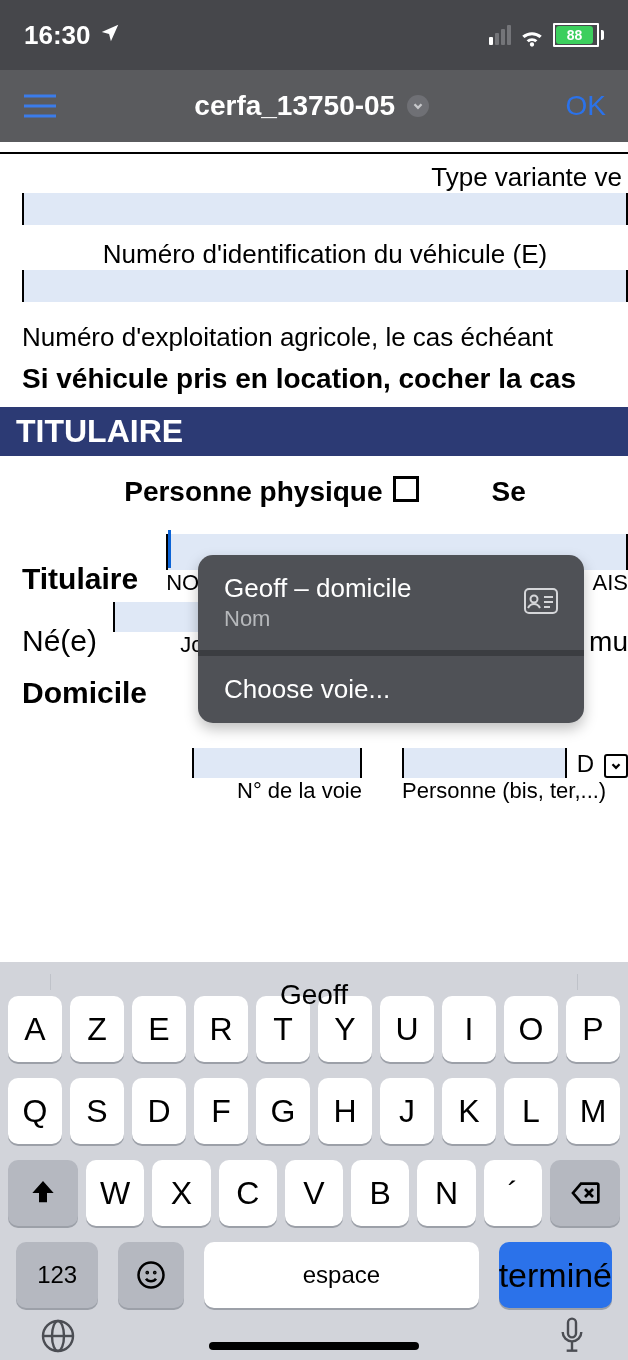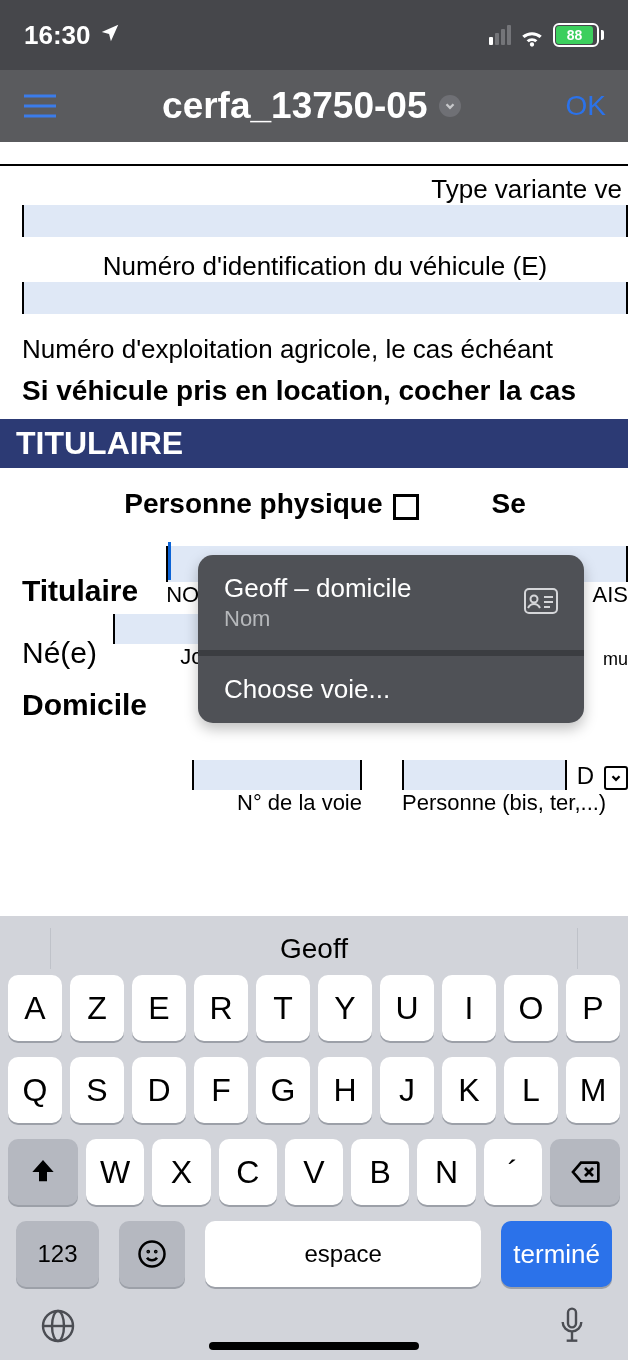--- a/index.html
+++ b/index.html
@@ -24,76 +24,76 @@
   .status-left{display:flex;align-items:center;gap:8px}
   .status-right{display:flex;align-items:center;gap:8px}
   .cell-bars{display:flex;align-items:flex-end;gap:2px}
   .cell-bars span{width:4px;background:#747579;display:inline-block;border-radius:1px}
   .cell-bars span:nth-child(1){height:8px;background:#fff}
   .cell-bars span:nth-child(2){height:12px}
   .cell-bars span:nth-child(3){height:16px}
   .cell-bars span:nth-child(4){height:20px}
   .wifi{width:26px;height:20px;color:#fff}
   .battery{display:flex;align-items:center;gap:2px}
-  .battery-body{width:46px;height:24px;border:2px solid #fff;border-radius:6px;position:relative}
+  .battery-body{width:46px;height:24px;border:2px solid #fff;border-radius:1px;position:relative}
   .battery-fill{position:absolute;left:1px;top:1px;bottom:1px;width:88%;background:#3ccf5d;border-radius:3px;display:flex;align-items:center;justify-content:center;font-size:14px;font-weight:700;color:#fff}
   .battery-tip{width:3px;height:10px;background:#fff;border-radius:0 2px 2px 0}
 
   
   .nav-bar{background:var(--nav-grey);height:72px;display:flex;align-items:center;justify-content:space-between;padding:0 22px;color:#fff}
   .hamburger{width:36px;height:28px}
   .hamburger svg{color:#3b7cea}
-  .nav-title{display:flex;align-items:center;font-size:37px;font-weight:600;gap:12px}
+  .nav-title{display:flex;align-items:center;font-size:28px;font-weight:600;gap:12px}
   .nav-title .chev{width:22px;height:22px;background:#6f7075;border-radius:50%;display:flex;align-items:center;justify-content:center}
   .nav-ok{color:var(--ios-blue);font-size:28px;font-weight:500}
 
   
-  .doc{height:calc(1360px - 70px - 72px - 552px);background:#fff;position:relative;padding-top:18px}
+  .doc{height:calc(1360px - 70px - 72px - 552px);background:#fff;position:relative;padding-top:6px}
   .doc-inner{position:relative;padding-left:22px}
   .doc .hr{border-top:2px solid #000;margin:4px 0 2px}
   .doc .label-right{text-align:right;font-size:26px;padding-right:6px;margin-top:8px}
   .doc .label-center{text-align:center;font-size:26px;margin-top:8px}
   .doc .label-left{font-size:26px;margin-top:8px}
   .field-row{display:flex;gap:0;align-items:stretch}
   .field{background:var(--field-blue);height:32px;border-left:2px solid #000;border-right:2px solid #000;flex:1}
   .field.tall{height:36px}
   .section-line{font-size:28px;font-weight:700;margin-top:10px}
   .titulaire-bar{background:var(--doc-blue);color:#fff;font-size:32px;font-weight:700;padding:6px 16px;margin-top:12px;margin-left:-22px}
-  .row{display:flex;align-items:flex-end}
+  .row{display:flex;align-items:flex-start}
   .checkbox{width:26px;height:26px;border:3px solid #000;display:inline-block;margin:0 10px}
   .under{font-size:22px;text-align:right}
   .cursor{position:absolute;width:3px;height:38px;background:#0b63d6}
 
   
   .popover{position:absolute;left:198px;top:555px;width:386px;background:var(--popover-bg);border-radius:15px;overflow:hidden;color:#fff;z-index:40;box-shadow:0 6px 14px rgba(0,0,0,.25)}
   .popover .item{display:flex;align-items:center;justify-content:space-between;padding:18px 26px}
   .popover .title{font-size:26px;font-weight:500}
   .popover .sub{font-size:22px;color:#b6b8bb;margin-top:2px}
   .popover .divider{height:6px;background:var(--popover-divider)}
   .card-icon svg{color:#d5d6d9}
 
   
-  .kbd{position:absolute;left:0;right:0;bottom:0;height:444px;background:var(--kbd-bg);display:flex;flex-direction:column}
+  .kbd{position:absolute;left:0;right:0;bottom:0;height:398px;background:var(--kbd-bg);display:flex;flex-direction:column}
   .predict{height:66px;display:flex;align-items:center;justify-content:center;font-size:28px;color:#000}
   .predict-sep{position:absolute;top:12px;bottom:6px;width:1px;background:#bfc2c9}
   .predict-row{position:relative;width:100%;height:100%}
   .predict-text{position:absolute;left:0;right:0;text-align:center;line-height:66px}
 
   .rows{padding:0 8px}
   .krow{display:flex;gap:8px;margin-bottom:16px;justify-content:center}
   .key{flex:1;height:66px;background:var(--key-bg);border-radius:10px;box-shadow:0 2px 0 var(--key-shadow);display:flex;align-items:center;justify-content:center;font-size:32px;font-weight:400}
   .key.special{background:var(--special-key)}
   .key.shift svg,.key.bksp svg{width:32px;height:32px}
   .krow.row2{padding:0 0}
   .krow.row3 .key.shift,.krow.row3 .key.bksp{flex:1.2}
   .bottom-row{display:flex;gap:20px;padding:0 8px}
   .bottom-row .key.num{flex:1.2;font-size:24px}
   .bottom-row .key.emoji{flex:0 0 66px}
   .bottom-row .key.space{flex:4;font-size:24px}
-  .bottom-row .key.done{flex:1.6;background:var(--done-blue);color:#ffffff;font-size:26px}
+  .bottom-row .key.done{flex:1.6;background:var(--done-blue);color:#000000;font-size:34px}
   .kbd-footer{height:72px;display:flex;align-items:center;justify-content:space-between;padding:0 40px;margin-top:8px}
   .kbd-footer svg{color:#4b4d53}
   .home-ind{position:absolute;left:50%;bottom:10px;transform:translateX(-50%);width:210px;height:8px;background:#000;border-radius:5px}
 
   .loc-arrow{display:inline-block;transform:rotate(0deg)}
 </style>
 </head>
 <body>
 
 <div class="status-bar">
@@ -185,21 +185,21 @@
       </div>
     </div>
 
     <div class="row" style="margin-top:6px;gap:16px;align-items:flex-end">
       <span style="font-size:30px">Né(e)</span>
       <div style="width:110px">
         <div class="field" style="height:30px"></div>
         <div class="under">Jour</div>
       </div>
       <div style="flex:1"></div>
-      <span style="font-size:18px">mu</span>
+      <span style="font-size:28px">mu</span>
     </div>
 
     <div style="margin-top:18px">
       <span style="font-size:30px;font-weight:700">Domicile</span>
     </div>
     <div class="row" style="margin-top:38px;gap:40px;align-items:flex-start;padding-left:170px">
       <div style="width:170px">
         <div class="field" style="height:30px"></div>
         <div class="under">N° de la voie</div>
       </div>

